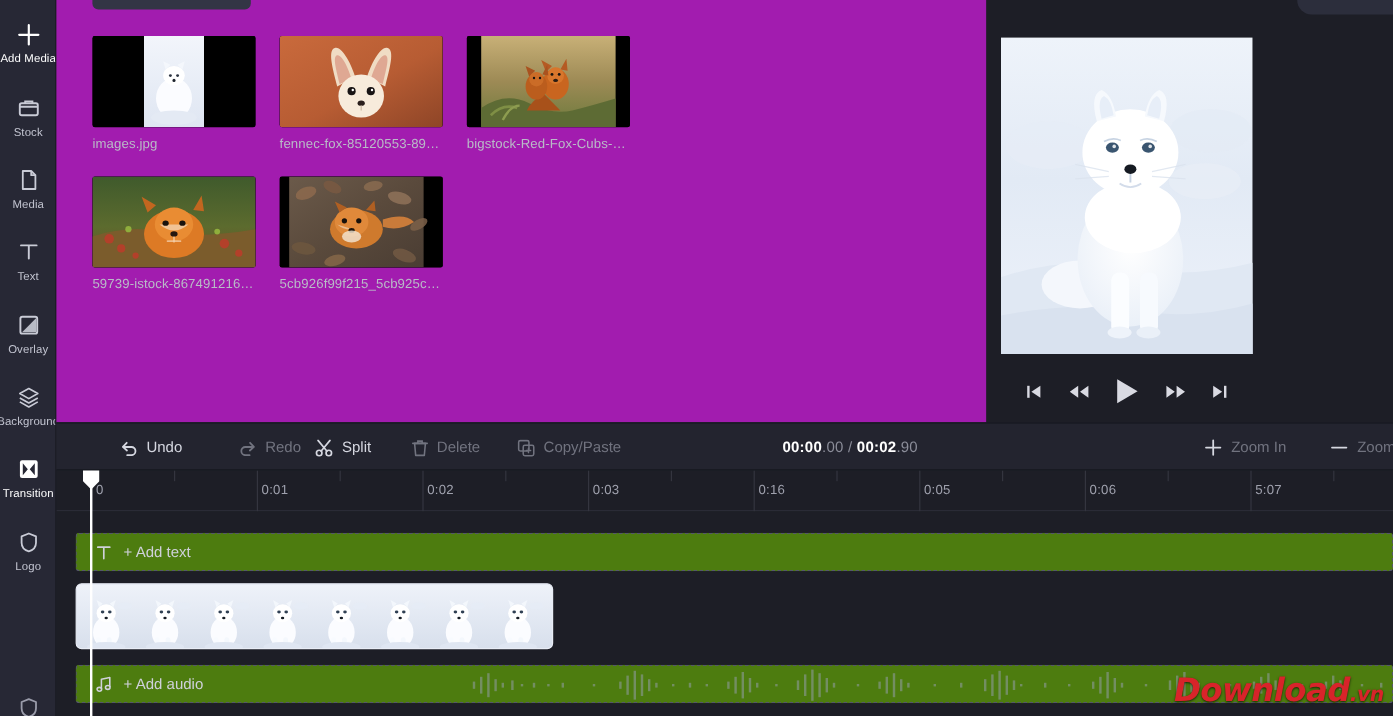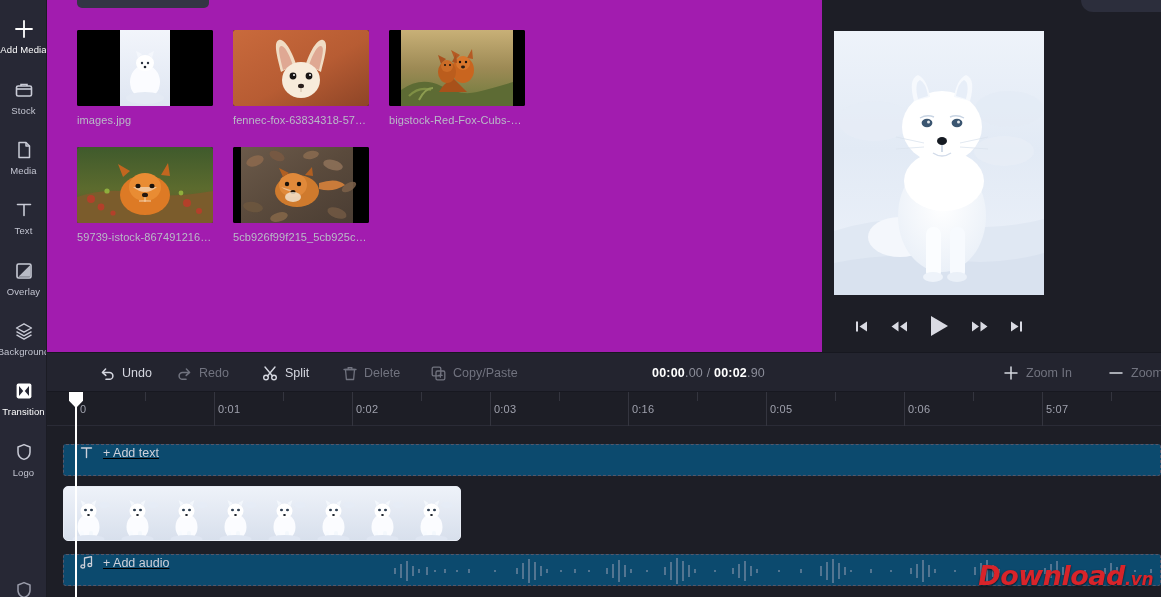--- a/index.html
+++ b/index.html
@@ -135,24 +135,23 @@
   }
   #playhead-line {
     position: absolute; left: 28px; top: 12px; width: 2px; height: 193px;
     background: #ffffff; z-index: 29;
   }
 
   .track {
     position: absolute; left: 16px; width: 1098px;
     border: 1px dashed #55576a;
     border-radius: 3px;
-    background: #0c4a6e;
-    display: flex; align-items: flex-start;
+    background: #4d7c0f;
+    display: flex; align-items: center;
     overflow: hidden;
-    text-decoration: underline;
   }
   .track-lbl {
     display: flex; align-items: center; gap: 9px;
     padding-left: 15px; font-size: 12.5px; color: #cfd1da;
     z-index: 3; position: relative; white-space: nowrap;
   }
   .track-lbl .ti { display: flex; color: #cfd1da; }
 
   #track-text { top: 52px; height: 32px; }
   #track-audio { top: 162px; height: 32px; }
@@ -320,21 +319,21 @@
             <path d="M86 40c3-13 6-23 2-24-4-1-10 12-12 20z" fill="#dfa893"></path>
             <ellipse cx="68" cy="50" rx="19" ry="18" fill="#f7ebdb"></ellipse>
             <circle cx="60" cy="46" r="3.4" fill="#181414"></circle>
               <circle cx="76" cy="46" r="3.4" fill="#181414"></circle>
             <circle cx="61" cy="45" r="1" fill="#fff"></circle>
               <circle cx="77" cy="45" r="1" fill="#fff"></circle>
             <ellipse cx="68" cy="56" rx="3" ry="2.2" fill="#2a1f1c"></ellipse>
             <path d="M68 58v4" stroke="#cbb9a4" stroke-width="1"></path>
           </svg>
         </div>
-        <div class="mname">fennec-fox-63834318-57…</div>
+        <div class="mname">fennec-fox-85120553-89…</div>
       </div>
 
       <div class="mcell">
         <div class="mthumb">
           <svg viewBox="0 0 136 76" preserveAspectRatio="none">
             <rect width="136" height="76" fill="#000"></rect>
             <defs>
                 <linearGradient id="grass" x1="0" y1="0" x2="0" y2="1">
               <stop offset="0" stop-color="#c8b077"></stop>
                   <stop offset=".5" stop-color="#9d8a55"></stop>
@@ -537,21 +536,21 @@
     <button class="tb-btn" style="left:42px">
       <span class="tb-ico">
         <svg width="15" height="13" viewBox="0 0 15 13">
             <path d="M3 5.5h6.5a3.4 3.4 0 110 6.8H6" stroke="currentColor" stroke-width="1.5" fill="none" stroke-linecap="round"></path>
             <path d="M5.6 2 2.4 5.4l3.4 3" stroke="currentColor" stroke-width="1.5" fill="none" stroke-linecap="round" stroke-linejoin="round"></path>
           </svg>
       </span>
       <span>Undo</span>
     </button>
 
-    <button class="tb-btn dim" style="left:119px">
+    <button class="tb-btn dim" style="left:141px">
       <span class="tb-ico">
         <svg width="15" height="13" viewBox="0 0 15 13">
             <path d="M12 5.5H5.5a3.4 3.4 0 100 6.8H9" stroke="currentColor" stroke-width="1.5" fill="none" stroke-linecap="round"></path>
             <path d="M9.4 2l3.2 3.4-3.4 3" stroke="currentColor" stroke-width="1.5" fill="none" stroke-linecap="round" stroke-linejoin="round"></path>
           </svg>
       </span>
       <span>Redo</span>
     </button>
 
     <button class="tb-btn" style="left:204px">

